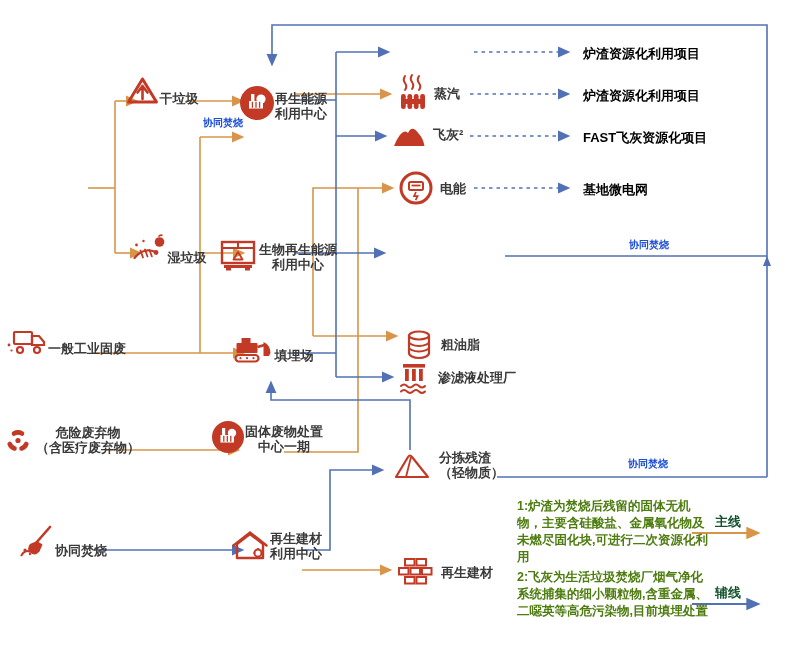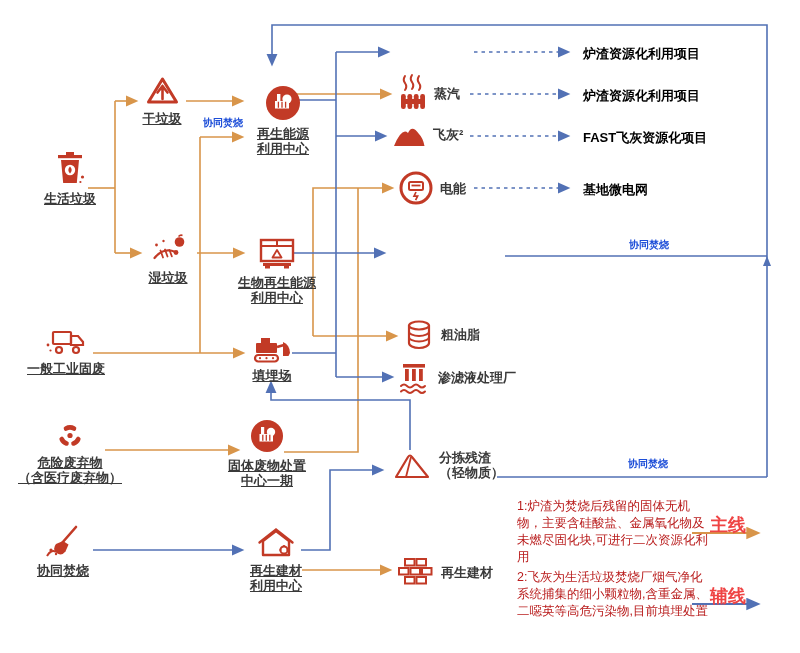--- a/index.html
+++ b/index.html
@@ -1,26 +1,26 @@
 <!DOCTYPE html>
 <html><head>
 <meta charset="utf-8">
 <style>
   html,body{margin:0;padding:0;background:#ffffff;}
   #stage{position:relative;width:800px;height:653px;background:#fff;overflow:hidden;
          font-family:"Liberation Sans","DejaVu Sans",sans-serif;color:#3a3a3a;}
   #wires{position:absolute;left:0;top:0;}
-  .node{position:absolute;display:flex;flex-direction:column;align-items:center;transform:translateX(-50%);text-decoration:underline;}
+  .node{position:absolute;display:flex;flex-direction:row;align-items:flex-end;transform:translateX(-50%);}
   .node .lbl{margin-top:5px;font-size:13px;font-weight:600;line-height:15px;text-align:center;white-space:pre-line;color:#3a3a3a;}
   .out{position:absolute;display:flex;align-items:center;gap:7px;}
   .out .lbl{font-size:13px;font-weight:600;line-height:15px;white-space:pre-line;color:#3a3a3a;}
   .dest{position:absolute;font-size:13px;font-weight:600;color:#000000;white-space:nowrap;}
   .flow{position:absolute;transform:translateX(-50%);font-size:10px;font-weight:700;color:#1d4ed8;white-space:nowrap;}
-  .note{position:absolute;font-size:12.5px;font-weight:400;line-height:17px;color:#b91c1c;}
-  .legend-label{position:absolute;transform:translateX(-50%);font-size:18px;font-weight:600;color:#ef4444;}
+  .note{position:absolute;font-size:12.5px;font-weight:700;line-height:17px;color:#4d7c0f;}
+  .legend-label{position:absolute;transform:translateX(-50%);font-size:13px;font-weight:600;color:#14532d;}
   .ic{color:#C23A26;display:block;}
 </style>
 </head>
 <body>
 
 <div id="stage">
 
   <svg id="wires" width="800" height="653" viewBox="0 0 800 653">
     <defs>
       <marker id="ma" markerWidth="9" markerHeight="8" refX="6.5" refY="3.5" orient="auto">
@@ -70,32 +70,20 @@
       <path d="M474,52 H568" marker-end="url(#mb)"></path>
       <path d="M470,94 H568" marker-end="url(#mb)"></path>
       <path d="M470,136 H568" marker-end="url(#mb)"></path>
       <path d="M474,188 H568" marker-end="url(#mb)"></path>
     </g>
 
     <path d="M692,533 H758" stroke="#D8954A" stroke-width="1.8" fill="none" marker-end="url(#ma)"></path>
     <path d="M692,604 H758" stroke="#5271B5" stroke-width="1.8" fill="none" marker-end="url(#mb)"></path>
   </svg>
 
-  <div class="node" style="left:70px;top:150px">
-    <svg class="ic" width="30" height="36" viewBox="0 0 30 36">
-      <rect x="11" y="2" width="8" height="3" fill="currentColor"></rect>
-      <rect x="3" y="5" width="24" height="3.2" fill="currentColor"></rect>
-      <path d="M6,10 h18 l-2.2,23 h-13.6 z" fill="currentColor"></path>
-      <circle cx="15" cy="20" r="5.2" fill="#fff"></circle>
-      <path d="M15,16.5 q3.4,3.5 0,7 q-3.4,-3.5 0,-7 z" fill="currentColor"></path>
-      <circle cx="27.5" cy="27" r="1.6" fill="currentColor"></circle>
-      <circle cx="25.4" cy="32" r="1.1" fill="currentColor"></circle>
-    </svg>
-    <div class="lbl">生活垃圾</div>
-  </div>
 
   <div class="node" style="left:66px;top:326px">
     <svg class="ic" width="42" height="30" viewBox="0 0 42 30">
       <g fill="none" stroke="currentColor" stroke-width="2.2">
         <rect x="8" y="6" width="18" height="12" rx="1"></rect>
         <path d="M26,10 h7 l5,6 v3 h-12 z"></path>
         <circle cx="14" cy="24" r="3"></circle>
         <circle cx="31" cy="24" r="3"></circle>
       </g>
       <circle cx="3" cy="19" r="1.4" fill="currentColor"></circle>
@@ -239,21 +227,21 @@
     <svg class="ic" width="34" height="34" viewBox="0 0 34 34">
       <circle cx="17" cy="17" r="15" fill="none" stroke="currentColor" stroke-width="3"></circle>
       <rect x="10" y="11" width="14" height="8" rx="1.5" fill="none" stroke="currentColor" stroke-width="2"></rect>
       <path d="M12.5,14.5 h9" stroke="currentColor" stroke-width="1.8"></path>
       <path d="M17,21 l-2,4.2 h3.6 l-2,4" fill="none" stroke="currentColor" stroke-width="1.7"></path>
     </svg>
     <span class="lbl">电能</span>
   </div>
 
 
-  <div class="out" style="left:404px;top:318px">
+  <div class="out" style="left:404px;top:328px">
     <svg class="ic" width="30" height="33" viewBox="0 0 30 33">
       <g fill="none" stroke="currentColor" stroke-width="2.2">
         <ellipse cx="15" cy="7.5" rx="10" ry="4"></ellipse>
         <path d="M5,7.5 V25 M25,7.5 V25"></path>
         <path d="M5,25 a10,5 0 0 0 20,0"></path>
         <path d="M5,13.5 a10,4.5 0 0 0 20,0" stroke-width="1.8"></path>
         <path d="M5,19 a10,4.5 0 0 0 20,0" stroke-width="1.8"></path>
       </g>
     </svg>
     <span class="lbl">粗油脂</span>

